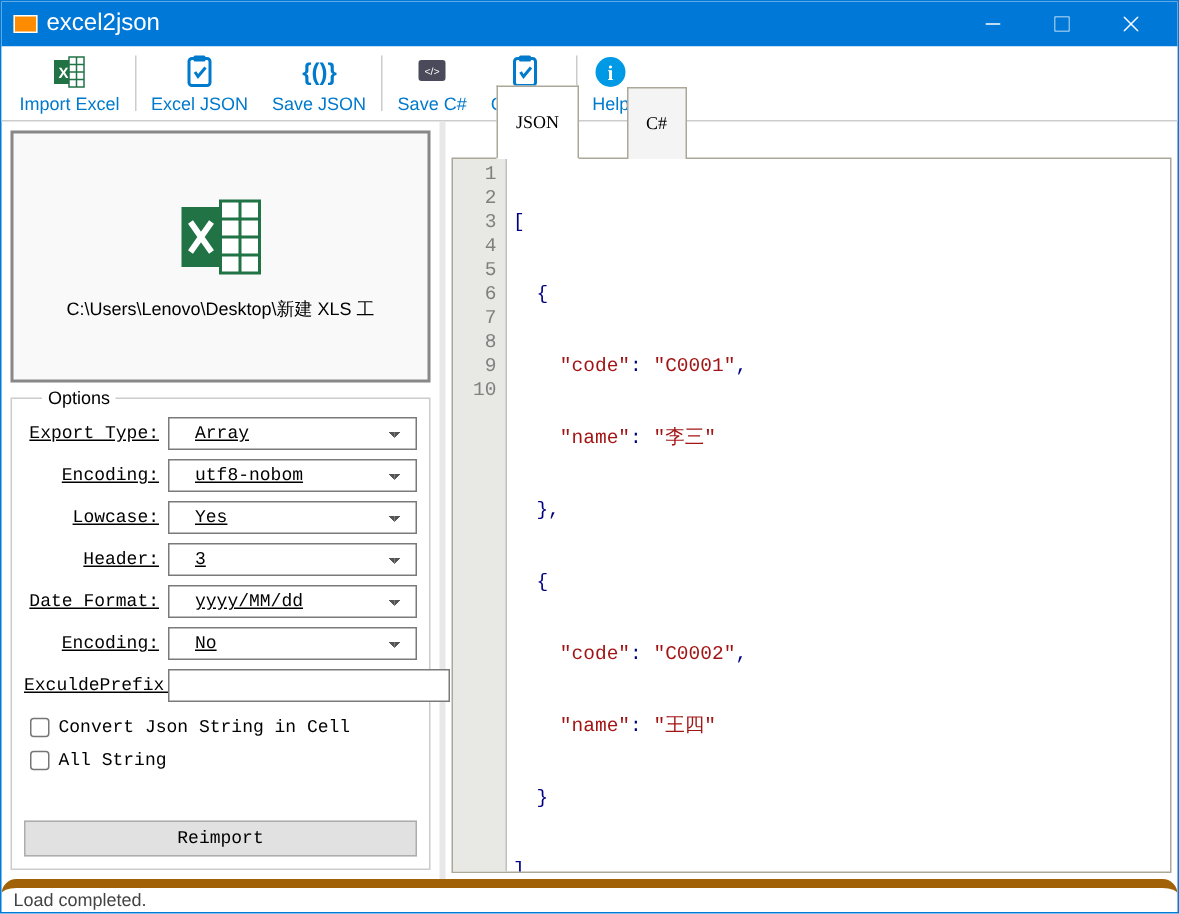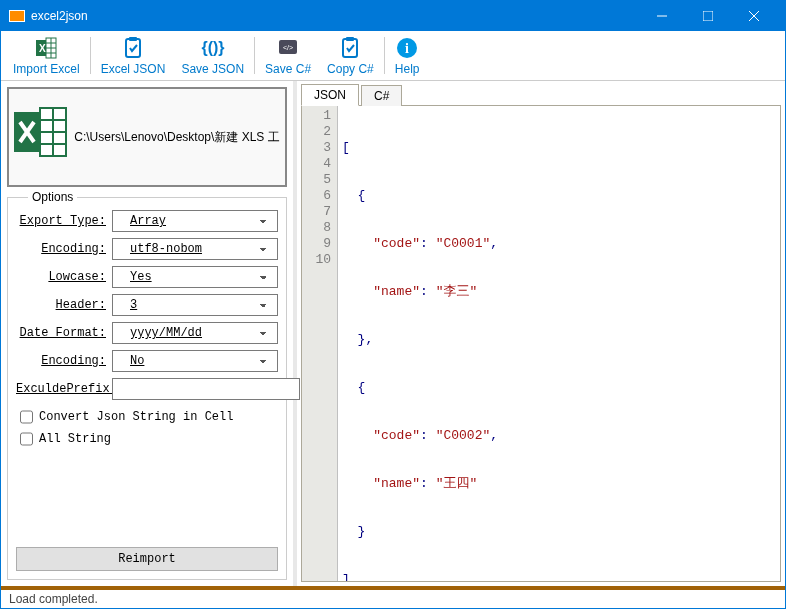--- a/index.html
+++ b/index.html
@@ -1,53 +1,53 @@
 <!DOCTYPE html>
 <html><head>
 <meta charset="utf-8">
 <style>
 * { margin: 0; padding: 0; box-sizing: border-box; }
 body { font-family: "Segoe UI", Tahoma, sans-serif; font-size: 12px; background: #fff; width: 786px; height: 609px; overflow: hidden; border: 1px solid #0078d7; }
 .titlebar { background: #0078d7; color: #fff; height: 30px; display: flex; align-items: center; padding: 0 8px; }
 .titlebar-icon { width: 16px; height: 12px; background: #ff8c00; border: 1px solid #fff; margin-right: 6px; position: relative; }
-.titlebar-title { flex: 1; font-size: 12px; }
+.titlebar-title { flex: 1; font-size: 16px; }
 .titlebar-btns { display: flex; }
 .titlebar-btn { width: 46px; height: 30px; display: flex; align-items: center; justify-content: center; color: #fff; cursor: pointer; }
 .toolbar { height: 50px; display: flex; align-items: stretch; border-bottom: 1px solid #ccc; background: #fff; padding: 2px 4px; }
 .tool-item { display: flex; flex-direction: column; align-items: center; justify-content: center; padding: 2px 8px; cursor: pointer; color: #007acc; font-size: 12px; }
 .tool-icon { width: 24px; height: 24px; margin-bottom: 2px; display: flex; align-items: center; justify-content: center; }
 .tool-sep { width: 1px; background: #ccc; margin: 4px 2px; }
 .content { display: flex; height: calc(100% - 30px - 50px - 22px); }
 .left-panel { width: 292px; padding: 6px; display: flex; flex-direction: column; }
-.excel-preview { border: 2px solid #888; height: 100px; display: flex; align-items: center; justify-content: center; background: #f9f9f9; margin-bottom: 10px; }
+.excel-preview { border: 2px solid #888; height: 168px; display: flex; flex-direction: column; align-items: center; justify-content: center; background: #f9f9f9; margin-bottom: 10px; }
 .excel-big-icon { width: 60px; height: 60px; margin-bottom: 10px; }
 .filepath { font-size: 12px; color: #000; text-align: center; padding: 0 4px; }
 .options-group { border: 1px solid #ccc; position: relative; padding: 12px 8px 8px 8px; flex: 1; display: flex; flex-direction: column; }
 .options-legend { position: absolute; top: -8px; left: 20px; background: #fff; padding: 0 4px; font-size: 12px; }
 .option-row { display: flex; align-items: center; margin-bottom: 6px; text-decoration: underline; }
 .option-label { width: 96px; text-align: right; padding-right: 6px; font-family: "Courier New", monospace; font-size: 12px; }
 .option-input { flex: 1; height: 22px; border: 1px solid #7a7a7a; background: #fff; padding: 0 17px; font-family: "Courier New", monospace; font-size: 12px; }
 select.option-input { appearance: none; background-image: linear-gradient(45deg, transparent 50%, #555 50%), linear-gradient(135deg, #555 50%, transparent 50%); background-position: calc(100% - 14px) 9px, calc(100% - 10px) 9px; background-size: 4px 4px, 4px 4px; background-repeat: no-repeat; padding-right: 20px; }
 .checkbox-row { display: flex; margin: 4px 0 4px 4px; font-family: "Courier New", monospace; font-size: 12px; }
 .checkbox-row input { margin-right: 6px; }
 .options-spacer { flex: 1; }
 .reimport-btn { width: 100%; height: 24px; border: 1px solid #adadad; background: #e1e1e1; font-family: "Courier New", monospace; font-size: 12px; cursor: pointer; }
 .splitter { width: 4px; background: #e8e8e8; cursor: ew-resize; }
 .right-panel { flex: 1; display: flex; flex-direction: column; }
 .tabs { display: flex; height: 24px; align-items: flex-end; padding-left: 4px; }
-.tab { border: 1px solid #aca899; border-bottom: none; padding: 3px 12px; font-family: Liberation Sans, sans-serif; font-size: 12px; background: #f4f4f4; cursor: pointer; margin-right: 2px; position: relative; top: 1px; }
+.tab { border: 1px solid #aca899; border-bottom: none; padding: 16px 12px; font-family: Liberation Serif, serif; font-size: 12px; background: #f4f4f4; cursor: pointer; margin-right: 2px; position: relative; top: 1px; margin-left: 30px; }
 .tab.active { background: #fff; border-bottom: 1px solid #fff; z-index: 2; }
 .tab-content { flex: 1; border: 1px solid #aca899; margin: 0 4px 4px 4px; display: flex; font-family: Consolas, "Courier New", monospace; font-size: 13px; overflow: hidden; }
 .gutter { width: 36px; background: #e8e8e4; text-align: right; padding: 2px 2px 2px 0; color: #808080; border-right: 1px solid #c0c0c0; }
 .gutter-line { height: 16px; line-height: 16px; padding-right: 4px; position: relative; }
 .code-area { flex: 1; padding: 2px 4px; white-space: pre; line-height: 16px; }
 .code-line { height: 16px; }
 .tok-punct { color: #000080; }
 .tok-string { color: #a31515; }
-.status { height: 22px; border-top: 4px solid #a16207; display: flex; align-items: center; padding: 0 8px; font-size: 12px; color: #444; }
+.status { height: 22px; border-top: 6px solid #a16207; display: flex; align-items: center; padding: 0 8px; font-size: 12px; color: #444; border-radius: 10px; }
 </style>
 </head>
 <body>
 
 <div class="titlebar">
   <div class="titlebar-icon"></div>
   <div class="titlebar-title">excel2json</div>
   <div class="titlebar-btns">
     <div class="titlebar-btn">
         <svg width="10" height="10">

